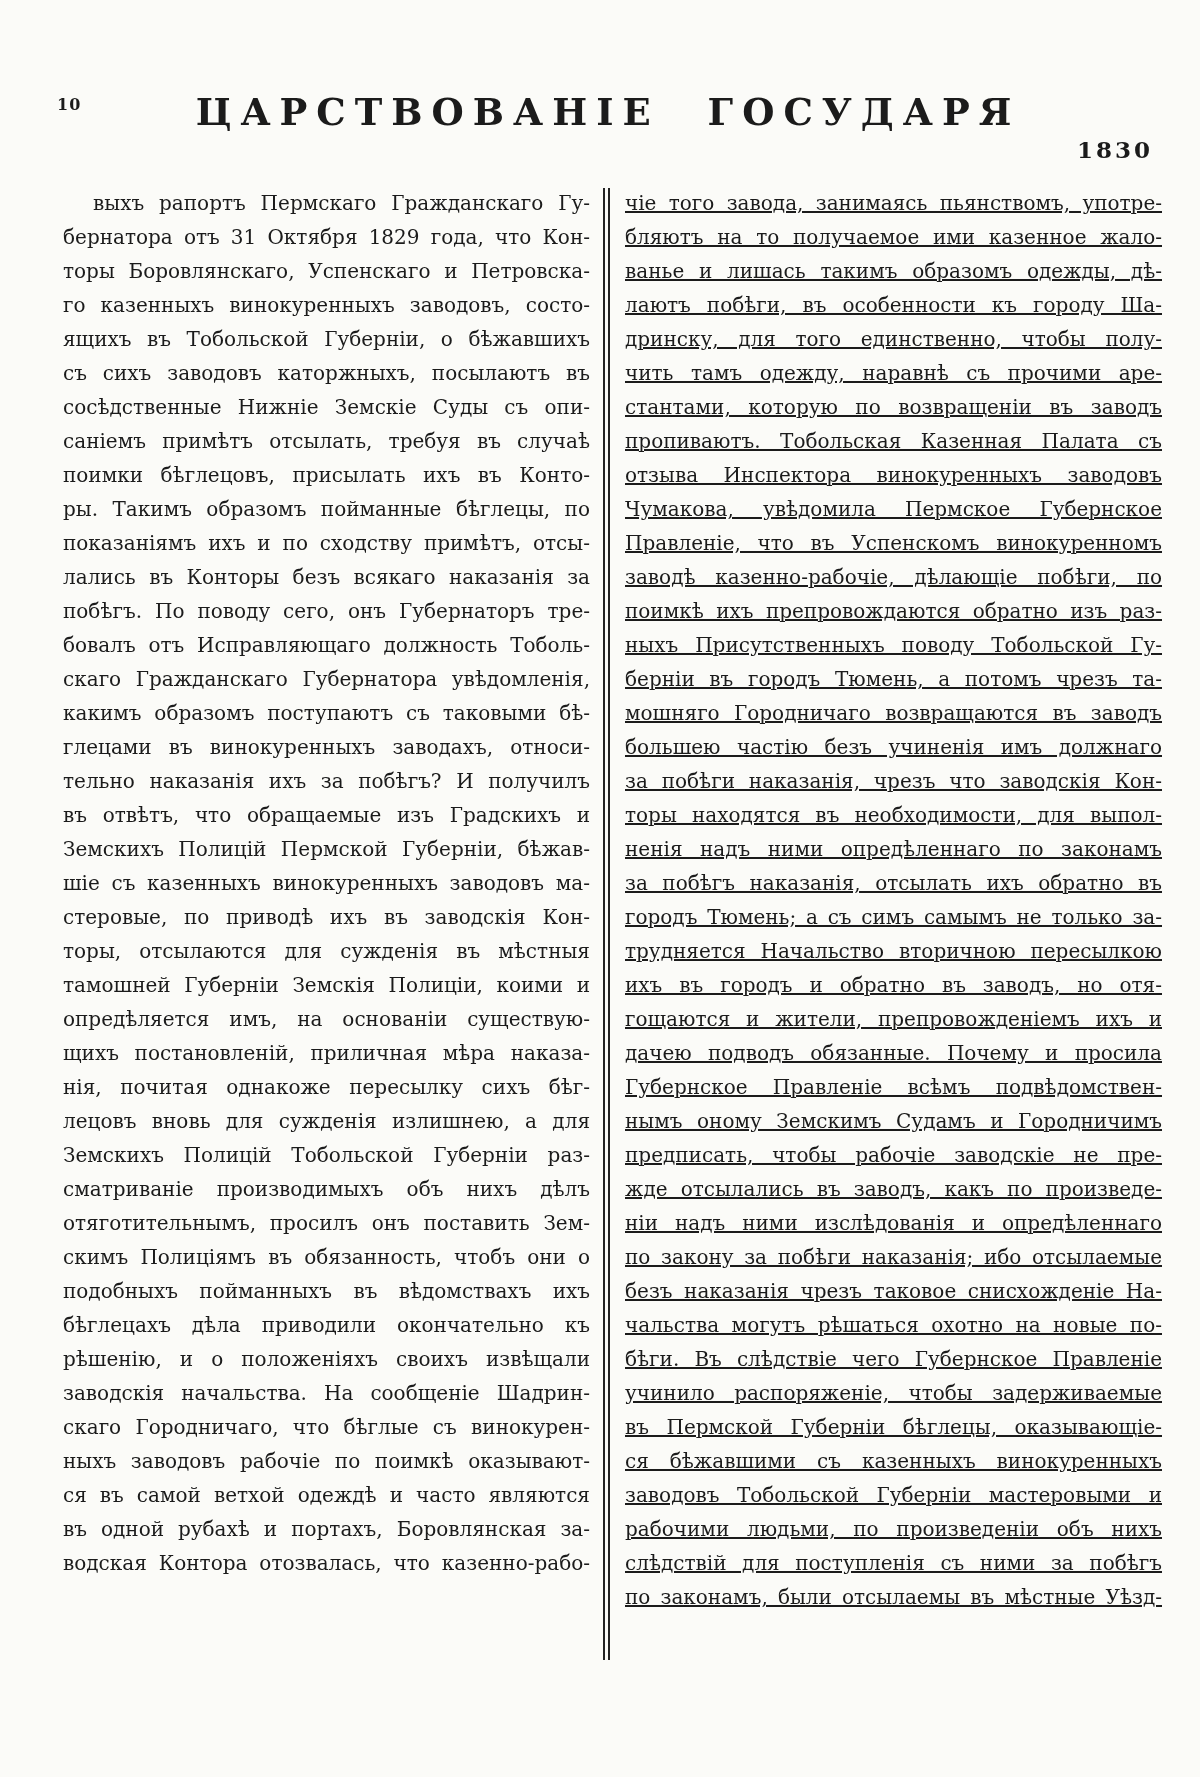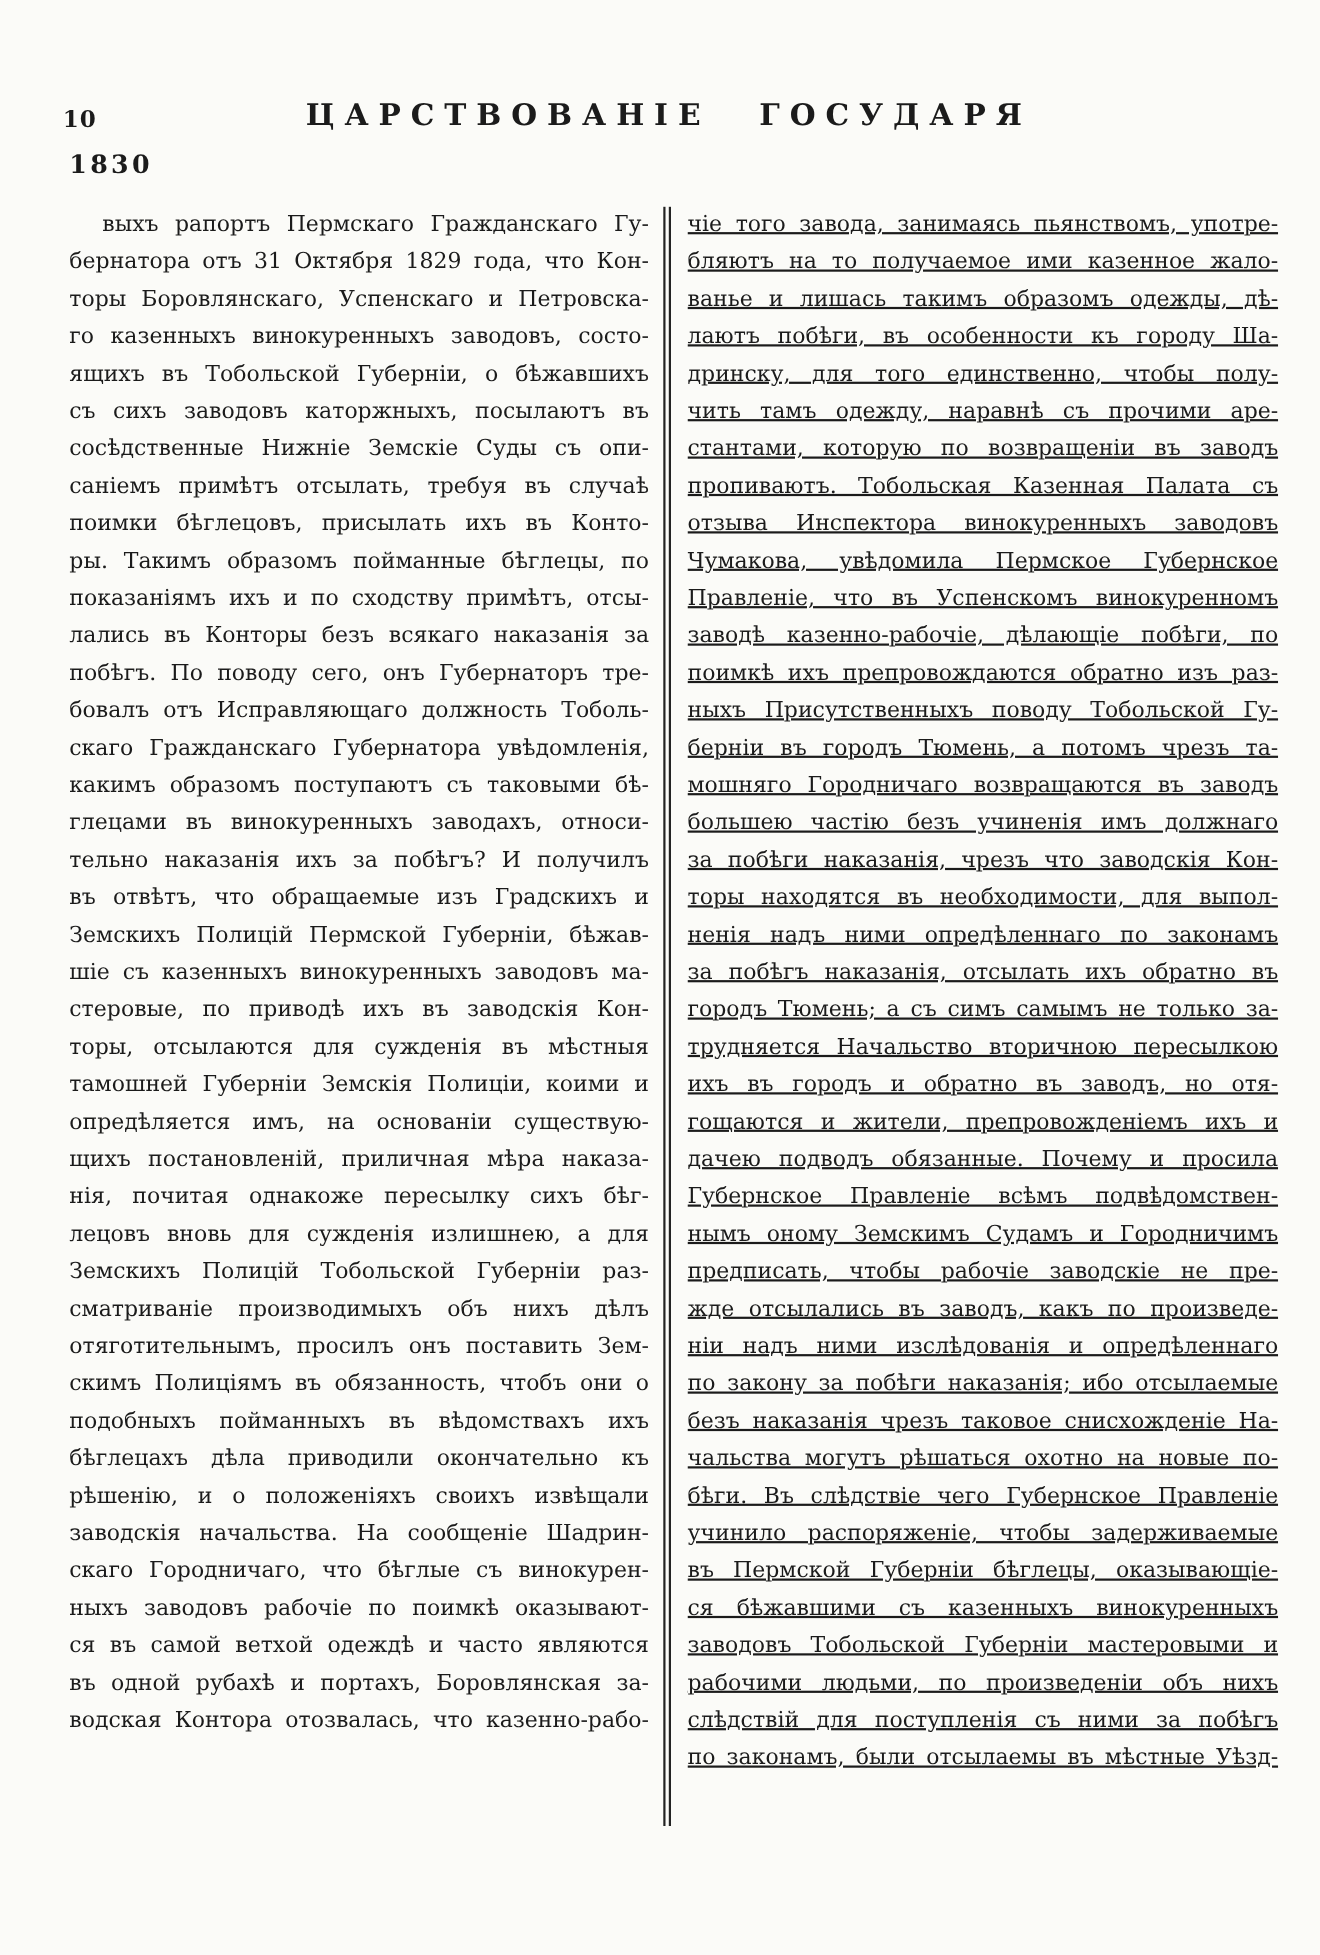--- a/index.html
+++ b/index.html
@@ -16,41 +16,41 @@
     overflow: hidden;
   }
   .page {
     position: absolute;
     inset: 0;
   }
   .pagenum {
     position: absolute;
     left: 57px;
     top: 95px;
-    font-size: 21px;
+    font-size: 16px;
     font-weight: bold;
     letter-spacing: 1px;
   }
   .title {
     position: absolute;
     left: 63px;
     top: 90px;
     width: 1090px;
     text-align: center;
-    font-size: 27px;
+    font-size: 37px;
     font-weight: bold;
     letter-spacing: 9px;
     word-spacing: 26px;
   }
   .year {
     position: absolute;
     left: 63px;
     top: 136px;
     width: 1090px;
-    text-align: left;
+    text-align: right;
     font-size: 23px;
     font-weight: bold;
     letter-spacing: 3px;
   }
   .columns {
     position: absolute;
     top: 186px;
     left: 63px;
     display: flex;
     align-items: flex-start;

